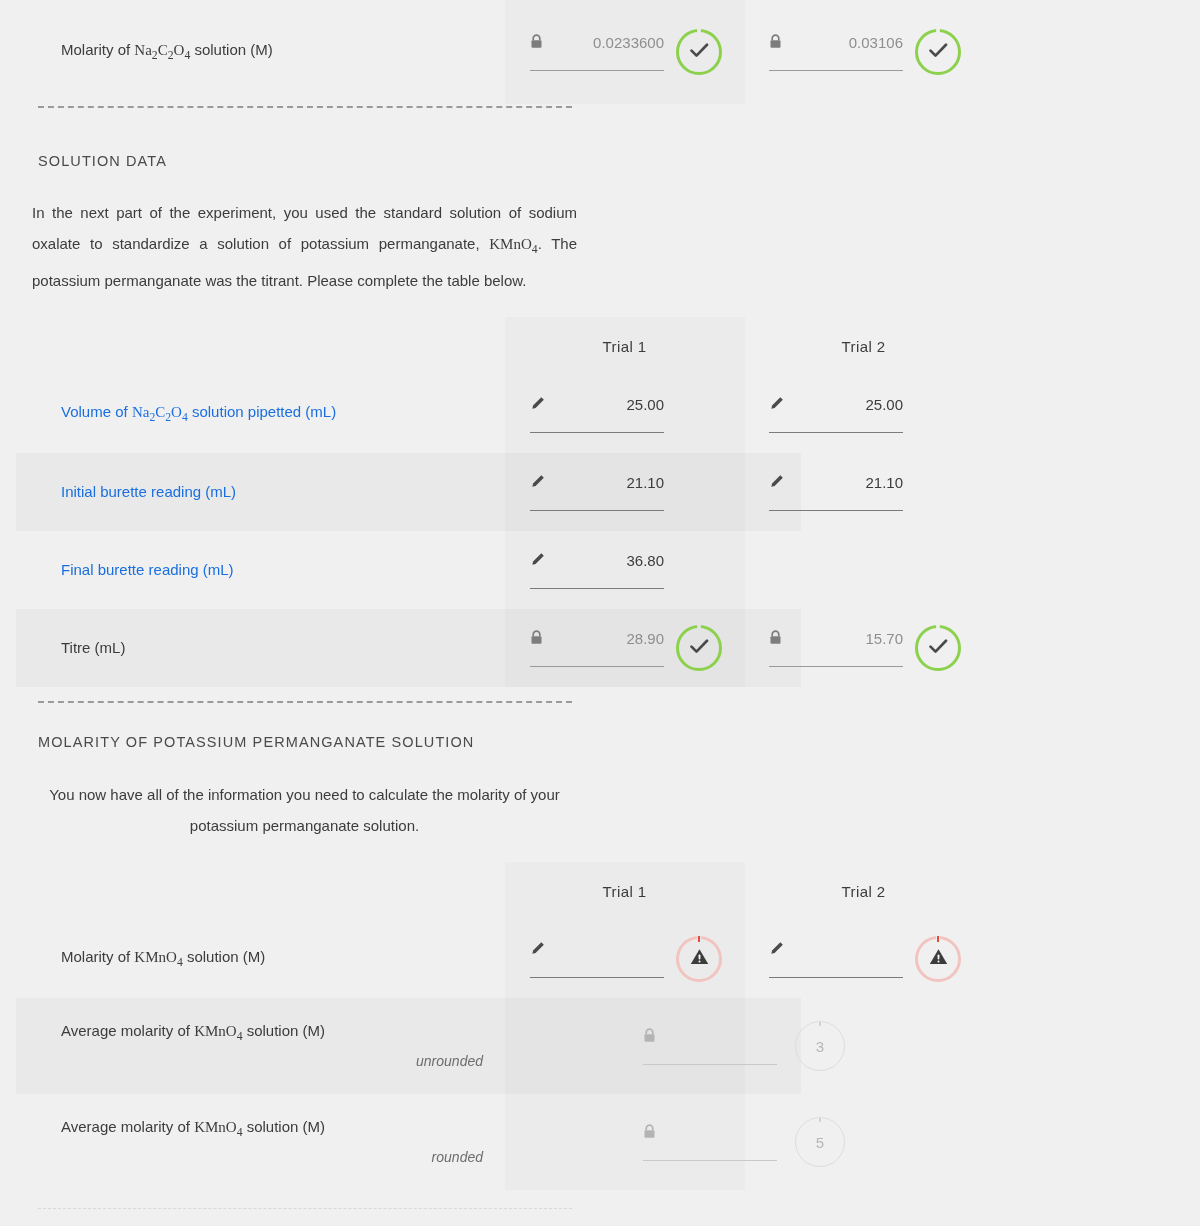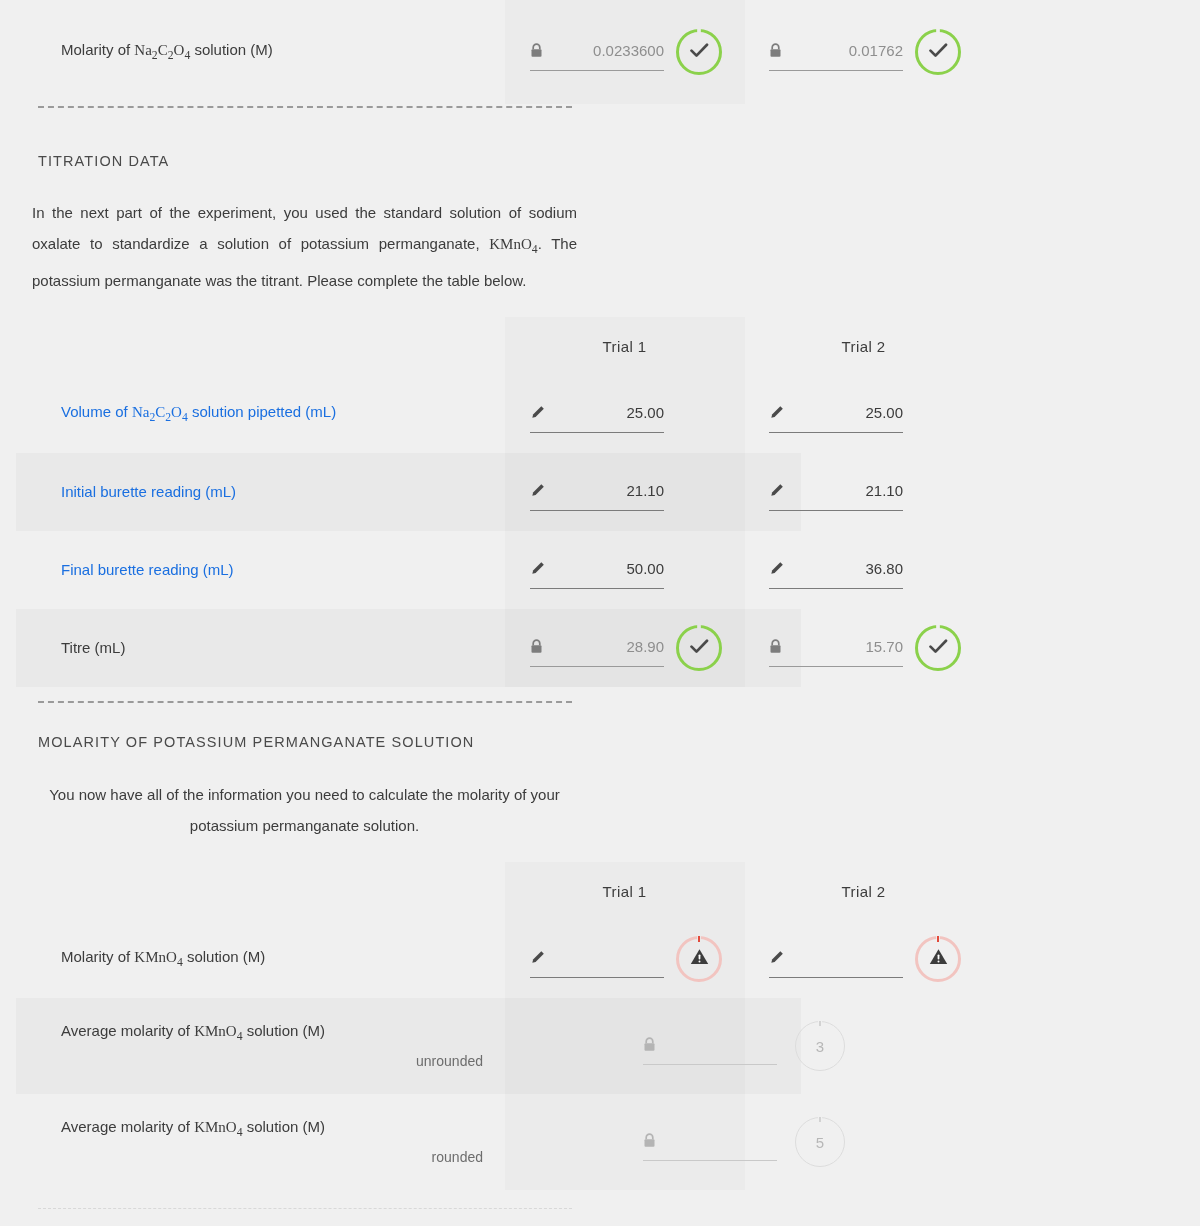--- a/index.html
+++ b/index.html
@@ -32,32 +32,32 @@
     display:flex;align-items:center;justify-content:flex-start;
   }
   
   .colband{
     position:absolute;left:505px;top:0;width:240px;bottom:0;
     background:rgba(0,0,0,0.018);z-index:1;pointer-events:none;
   }
 
   .lbl-link{color:#1a6fe0;}
   .lbl-plain{color:#3c3c3c;}
-  .lbl-sub{display:block;text-align:right;color:#6d6d6d;
+  .lbl-sub{display:block;text-align:right;font-style:italic;color:#6d6d6d;
            font-size:14px;margin-top:8px;padding-right:22px;}
 
   
   .hdr{min-height:58px;}
   .hdr .col-cell{justify-content:center;}
   .hdr-txt{font-weight:normal;font-size:15px;color:#3c3c3c;letter-spacing:.4px;}
 
   
   .field{position:relative;width:134px;margin-left:25px;}
   .field .fline{
-    display:flex;align-items:center;justify-content:space-between;
+    display:flex;align-items:flex-start;justify-content:space-between;
     border-bottom:1px solid #7b7b7b;height:34px;padding-bottom:2px;
   }
   .field.locked .fline{border-bottom-color:#9a9a9a;}
   .field.faint .fline{border-bottom-color:#c9c9c9;}
   .fval{font-size:15px;color:#3c3c3c;}
   .field.locked .fval{color:#8e8e8e;}
   .icon{flex:0 0 auto;display:inline-block;}
 
   
   .ic-pencil{width:15px;height:15px;position:relative;}
@@ -141,38 +141,38 @@
       </div>
       <div class="col-cell">
         <div class="field locked">
           <div class="fline">
             <span class="icon ic-lock">
               <svg width="13" height="15" viewBox="0 0 13 15">
                   <path d="M3.2 6.3V4.4a3.3 3.3 0 0 1 6.6 0v1.9" fill="none" stroke="#7d7d7d" stroke-width="1.7"></path>
                   <rect x="1.5" y="6.2" width="10" height="7.6" rx="1.1" fill="#7d7d7d"></rect>
                 </svg>
             </span>
-            <span class="fval">0.01762</span>
+            <span class="fval">0.03106</span>
           </div>
         </div>
         <div class="ring">
           <div class="circ"></div>
           <span class="ck">
             <svg width="19" height="15" viewBox="0 0 19 15">
                 <path d="M1.5 7.6l5 5L17 1.8" fill="none" stroke="#4a4a4a" stroke-width="2.7" stroke-linecap="round" stroke-linejoin="round"></path>
               </svg>
           </span>
         </div>
       </div>
     </div>
   </div>
 
   <div class="divider" style="margin-top:2px;"></div>
 
-  <div class="sec-title" style="margin-top:45px;">TITRATION DATA</div>
+  <div class="sec-title" style="margin-top:45px;">SOLUTION DATA</div>
   <div class="para" style="margin-top:28px;">
     <span>In the next part of the experiment, you used the standard solution of sodium oxalate to standardize a solution of potassium permanganate, </span><span class="chem">KMnO<sub>4</sub></span><span>. The potassium permanganate was the titrant. Please complete the table below.</span>
   </div>
 
   <div class="tbl" style="margin-top:21px;">
     <div class="colband" style="top:0;bottom:0;"></div>
 
     <div class="row hdr">
       <div class="col-label"></div>
       <div class="col-cell">
@@ -241,32 +241,20 @@
             </span>
             <span class="fval">21.10</span>
           </div>
         </div>
       </div>
     </div>
 
     <div class="row">
       <div class="col-label">
         <span class="lbl-link">Final burette reading (mL)</span>
-      </div>
-      <div class="col-cell">
-        <div class="field">
-          <div class="fline">
-            <span class="icon ic-pencil">
-              <svg width="15" height="15" viewBox="0 0 15 15">
-                  <path d="M11.3 1.2l2.5 2.5-8.2 8.2-3.3.8.8-3.3z" fill="#4a4a4a"></path>
-                </svg>
-            </span>
-            <span class="fval">50.00</span>
-          </div>
-        </div>
       </div>
       <div class="col-cell">
         <div class="field">
           <div class="fline">
             <span class="icon ic-pencil">
               <svg width="15" height="15" viewBox="0 0 15 15">
                   <path d="M11.3 1.2l2.5 2.5-8.2 8.2-3.3.8.8-3.3z" fill="#4a4a4a"></path>
                 </svg>
             </span>
             <span class="fval">36.80</span>

